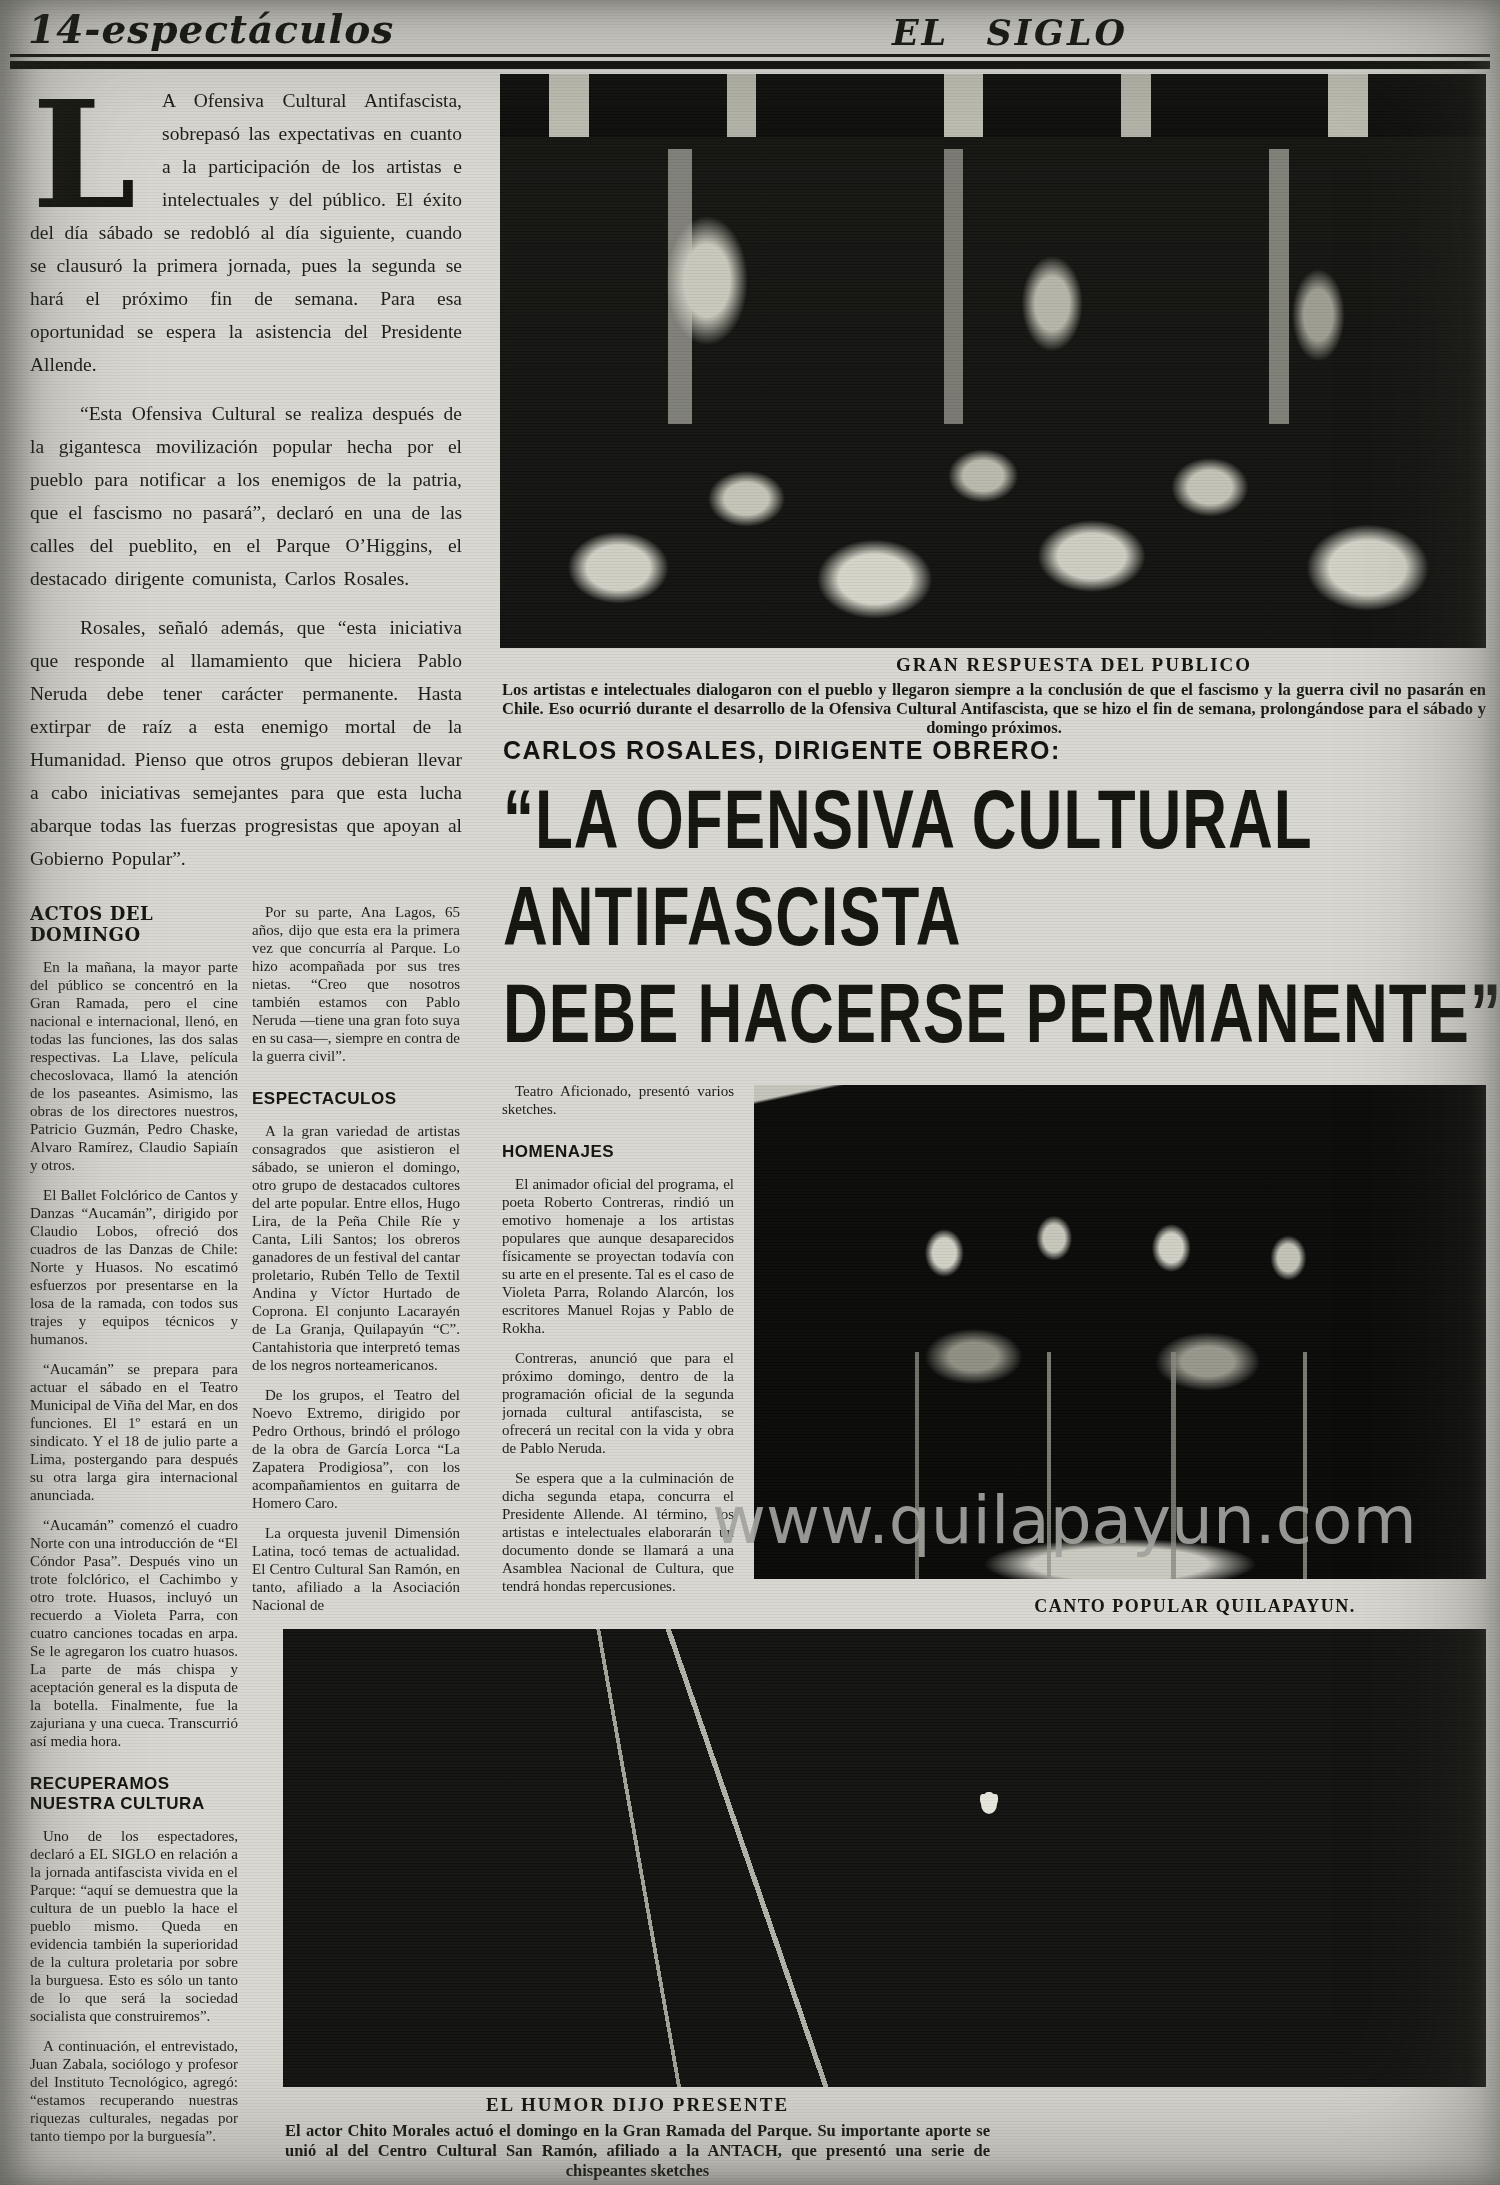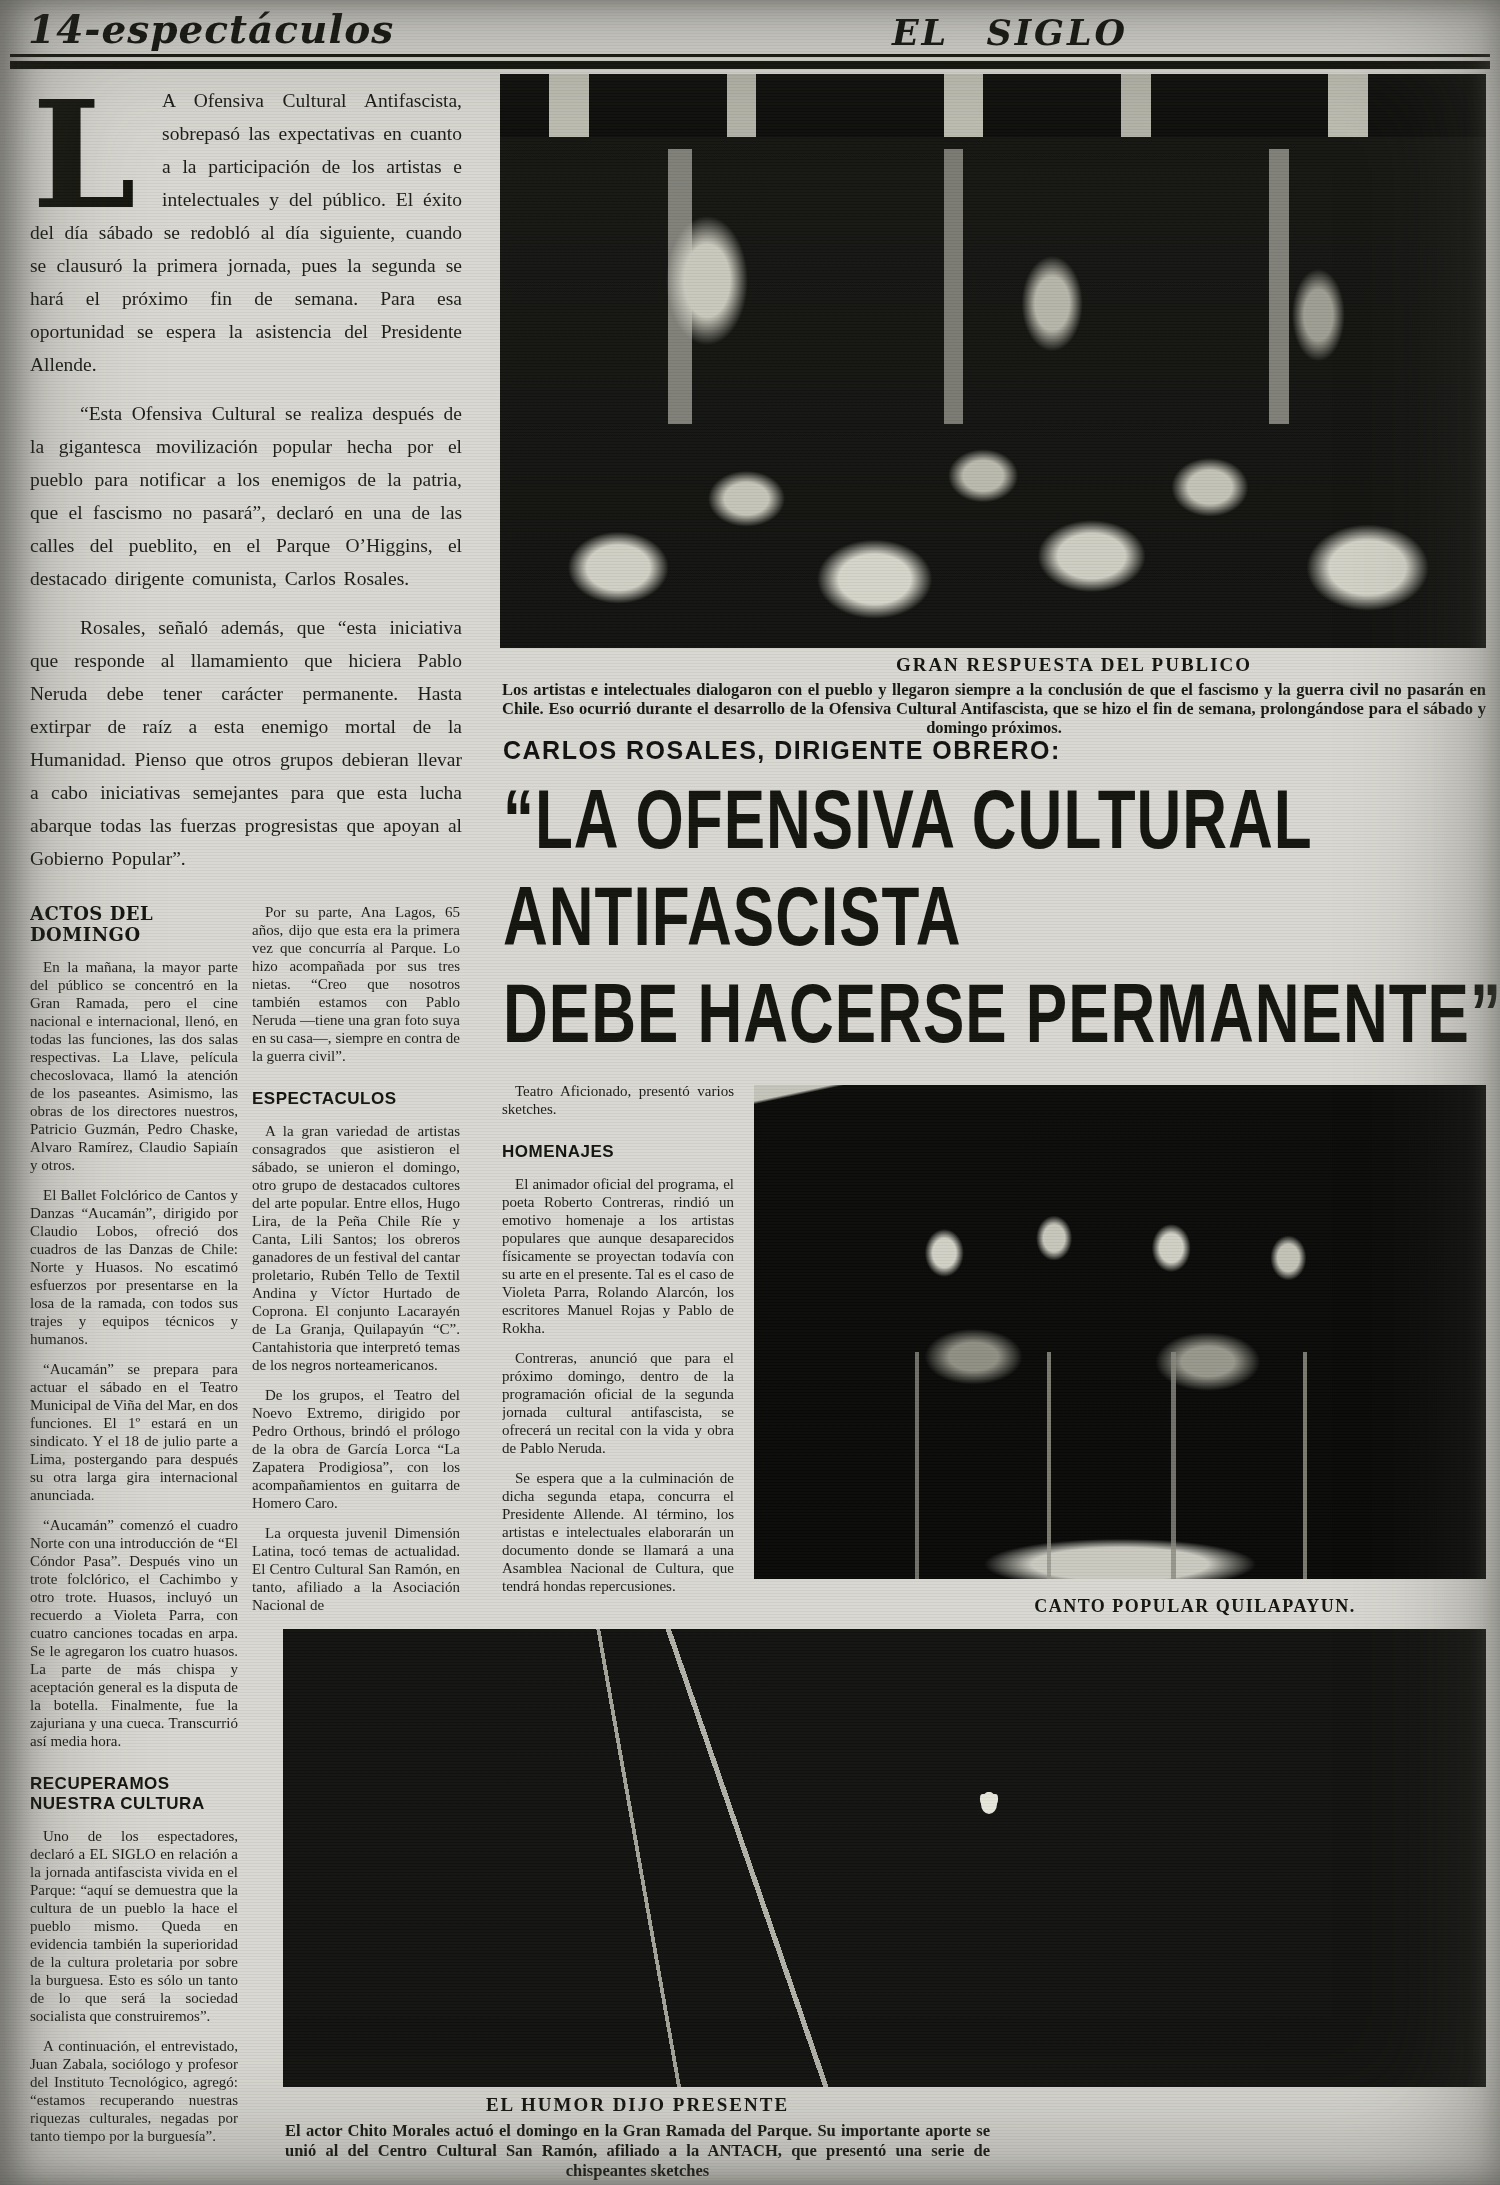--- a/index.html
+++ b/index.html
@@ -161,20 +161,21 @@
     <p>El animador oficial del programa, el poeta Roberto Contreras, rindió un emotivo homenaje a los artistas populares que aunque desaparecidos físicamente se proyectan todavía con su arte en el presente. Tal es el caso de Violeta Parra, Rolando Alarcón, los escritores Manuel Rojas y Pablo de Rokha.</p>
     <p>Contreras, anunció que para el próximo domingo, dentro de la programación oficial de la segunda jornada cultural antifascista, se ofrecerá un recital con la vida y obra de Pablo Neruda.</p>
     <p>Se espera que a la culminación de dicha segunda etapa, concurra el Presidente Allende. Al término, los artistas e intelectuales elaborarán un documento donde se llamará a una Asamblea Nacional de Cultura, que tendrá hondas repercusiones.</p>
   </div>
 
   <div class="photo" id="photo-qp">
     <div class="mic-lines"></div>
   </div>
   <div class="qp-caption">CANTO  POPULAR  QUILAPAYUN.</div>
 
+  <div class="watermark">www.quilapayun.com</div>
 
   <div class="photo" id="photo-bottom">
     <div class="boom-lines"></div>
     <div class="hand-blob"></div>
   </div>
 
   <div class="bcap">
     <div class="bcap-title">EL  HUMOR  DIJO  PRESENTE</div>
     <div class="bcap-text">El actor Chito Morales actuó el domingo en la Gran Ramada del Parque. Su importante aporte se unió al del Centro Cultural San Ramón, afiliado a la ANTACH, que presentó una serie de chispeantes sketches</div>
   </div>

